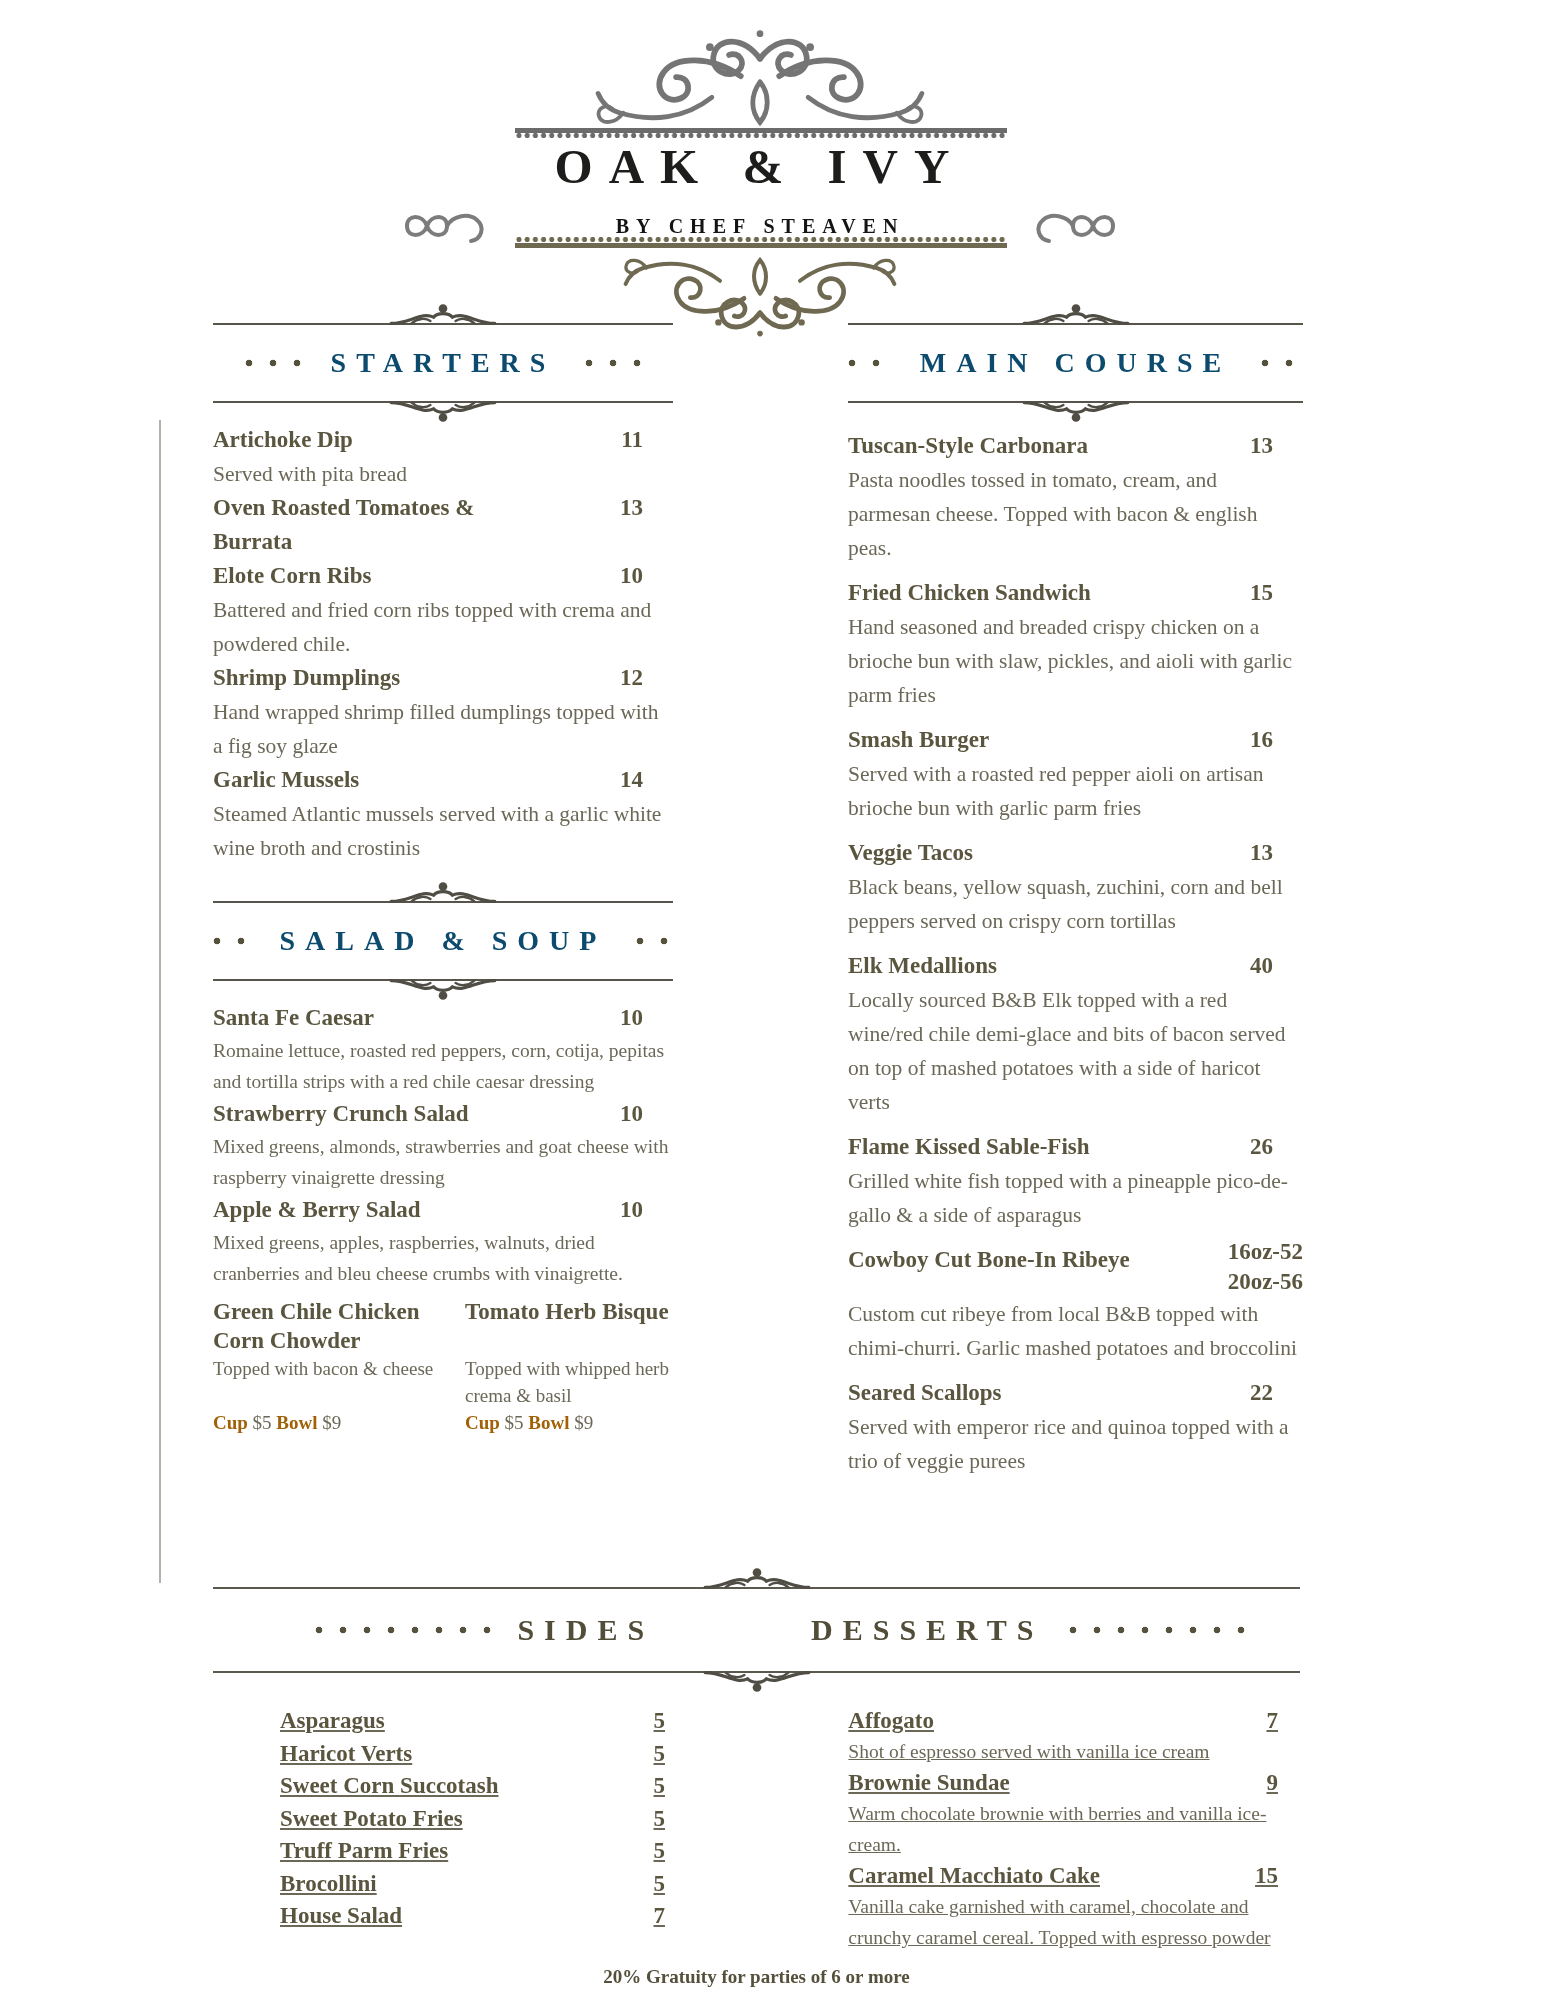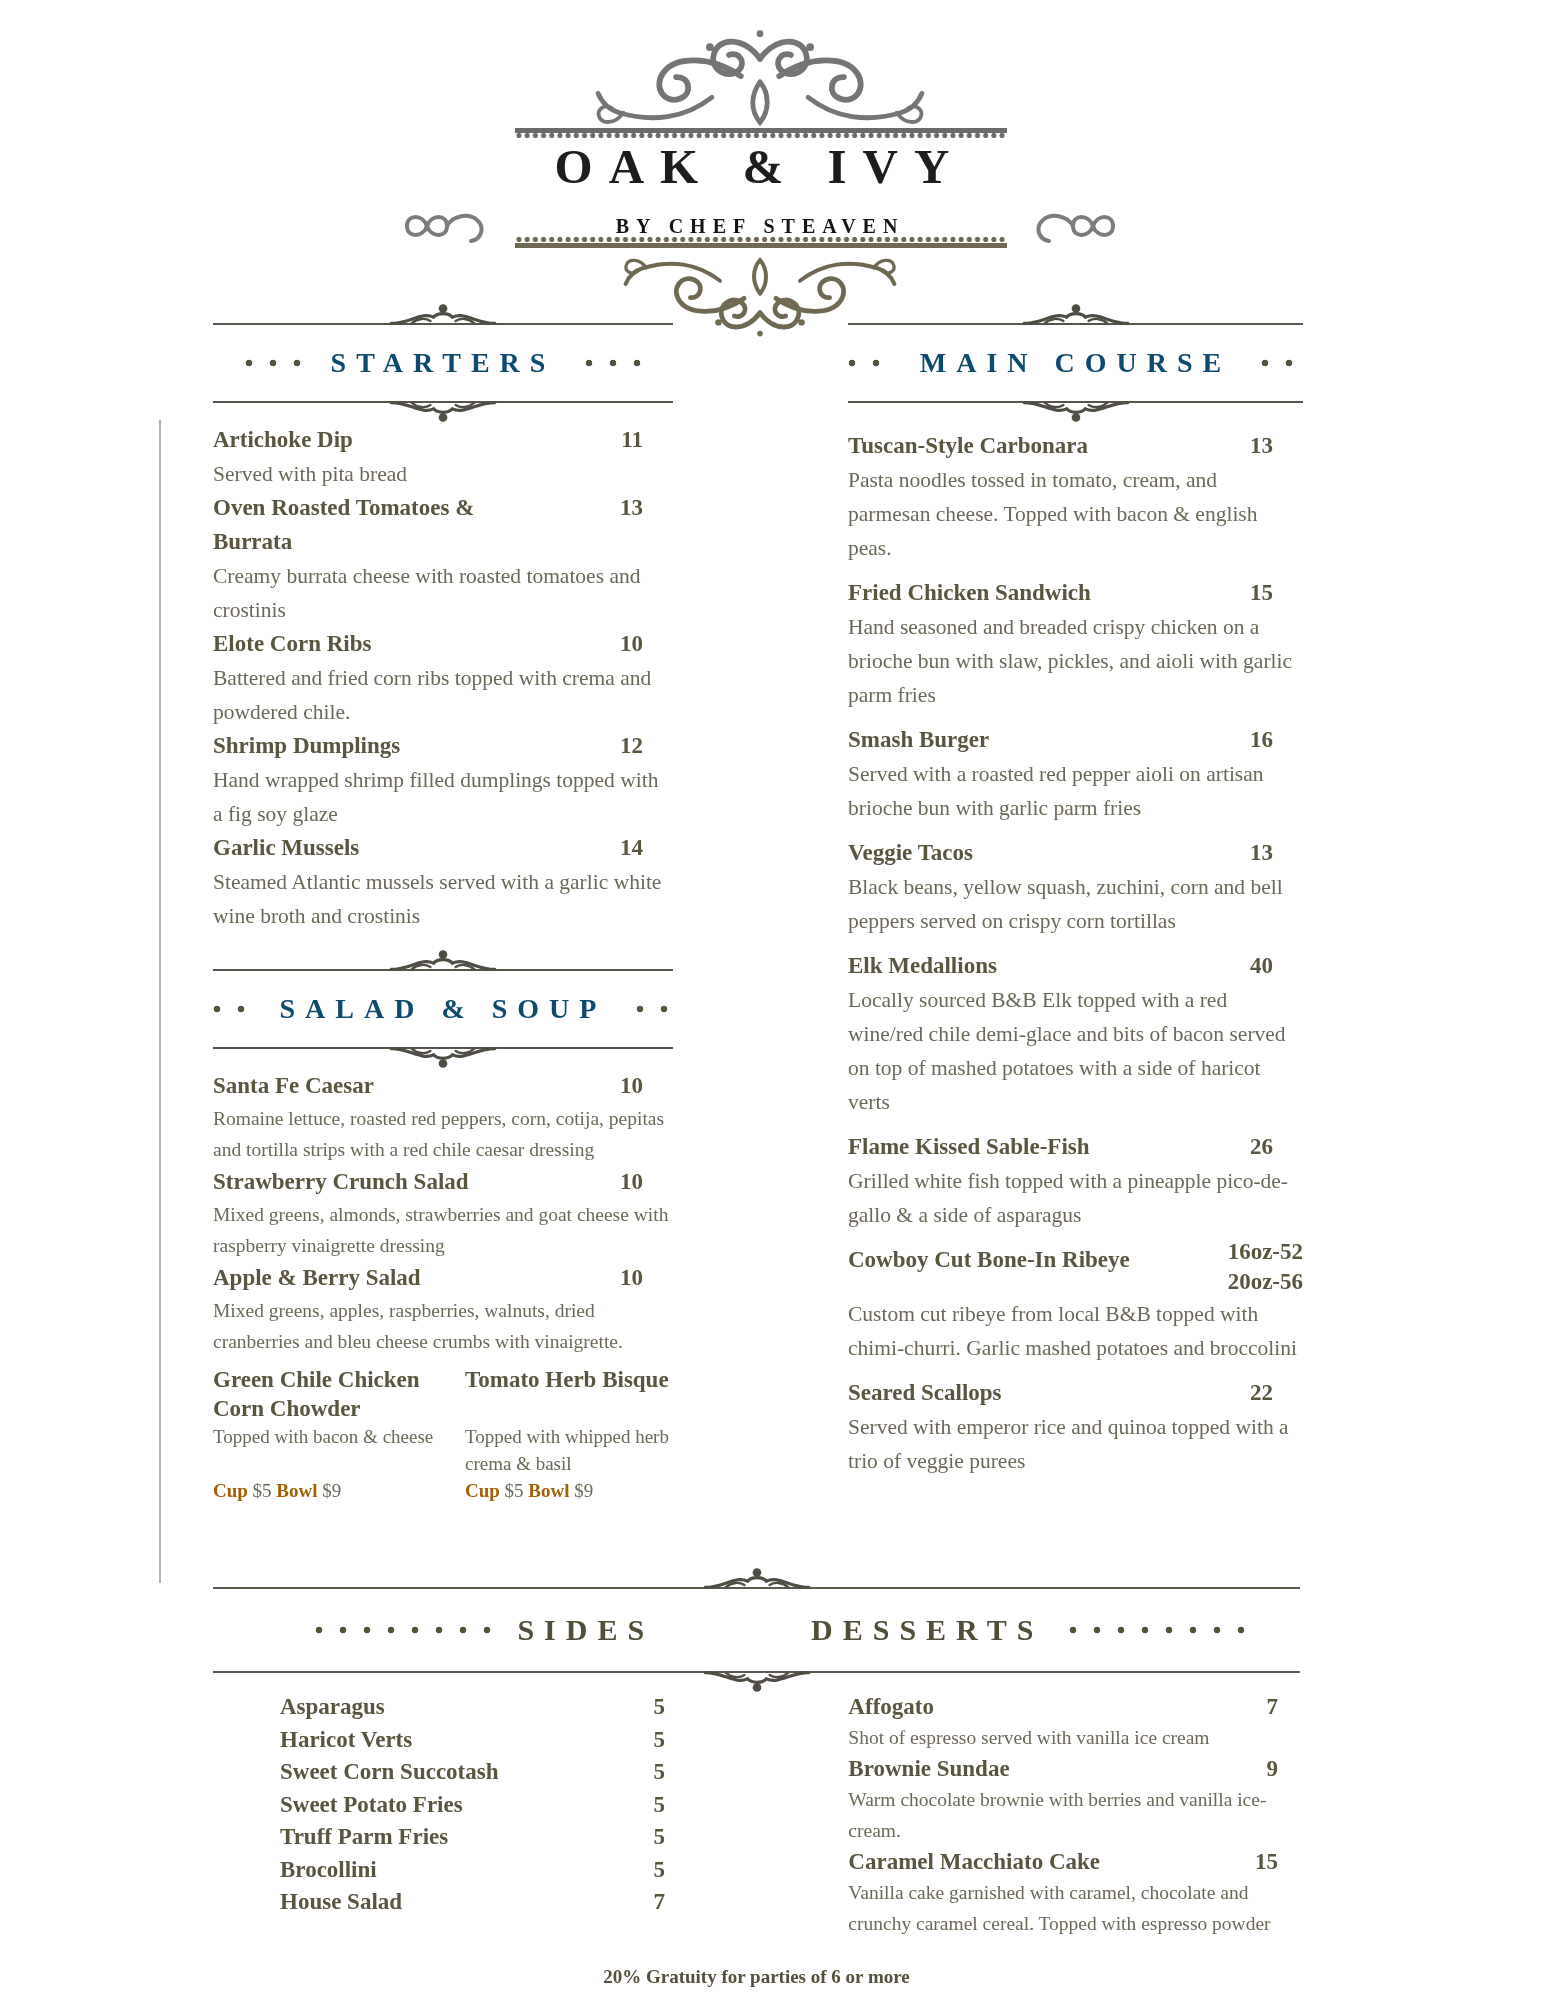--- a/index.html
+++ b/index.html
@@ -63,21 +63,21 @@
   .soup-desc{margin:0;font-size:19px;line-height:27px;min-height:54px;}
   .soup-cup{font-size:19px;line-height:27px;}
   .soup-cup .b{font-weight:bold;color:#a16207;}
 
   
   .band{position:absolute;left:213px;top:1587px;width:1087px;}
   .band .rule{background:#5b594e;}
   .band-head{display:flex;height:82px;align-items:center;}
   .band-half{width:50%;display:flex;align-items:center;justify-content:center;gap:26px;}
   .band-title{font-size:30px;font-weight:bold;letter-spacing:10px;color:#514d38;white-space:nowrap;}
-  .band-cols{display:flex;margin-top:18px;}
+  .band-cols{display:flex;margin-top:32px;text-decoration:underline;}
   .sides-wrap{width:543px;}
   .sides-list{margin-left:67px;width:385px;}
   .side-row{display:flex;font-size:23px;line-height:32.5px;font-weight:bold;color:#5a553e;}
   .side-price{margin-left:auto;}
   .desserts{margin-left:94px;width:453px;}
   .desserts .mi-row{padding-right:22px;}
   .desserts .mi-name,.desserts .mi-price{font-size:23px;line-height:31px;}
   .desserts .mi-desc{font-size:19.5px;line-height:31px;}
 
   .footer{position:absolute;left:213px;top:1966px;width:1087px;text-align:center;
@@ -165,21 +165,20 @@
             <span class="mi-name">Artichoke Dip</span>
             <span class="mi-price">11</span>
           </div>
         <p class="mi-desc">Served with pita bread</p>
       </div>
       <div class="mi">
         <div class="mi-row">
             <span class="mi-name">Oven Roasted Tomatoes &amp; Burrata</span>
             <span class="mi-price">13</span>
           </div>
-        <p class="mi-desc">Creamy burrata cheese with roasted tomatoes and crostinis</p>
       </div>
       <div class="mi">
         <div class="mi-row">
             <span class="mi-name">Elote Corn Ribs</span>
             <span class="mi-price">10</span>
           </div>
         <p class="mi-desc">Battered and fried corn ribs topped with crema and powdered chile.</p>
       </div>
       <div class="mi">
         <div class="mi-row">

